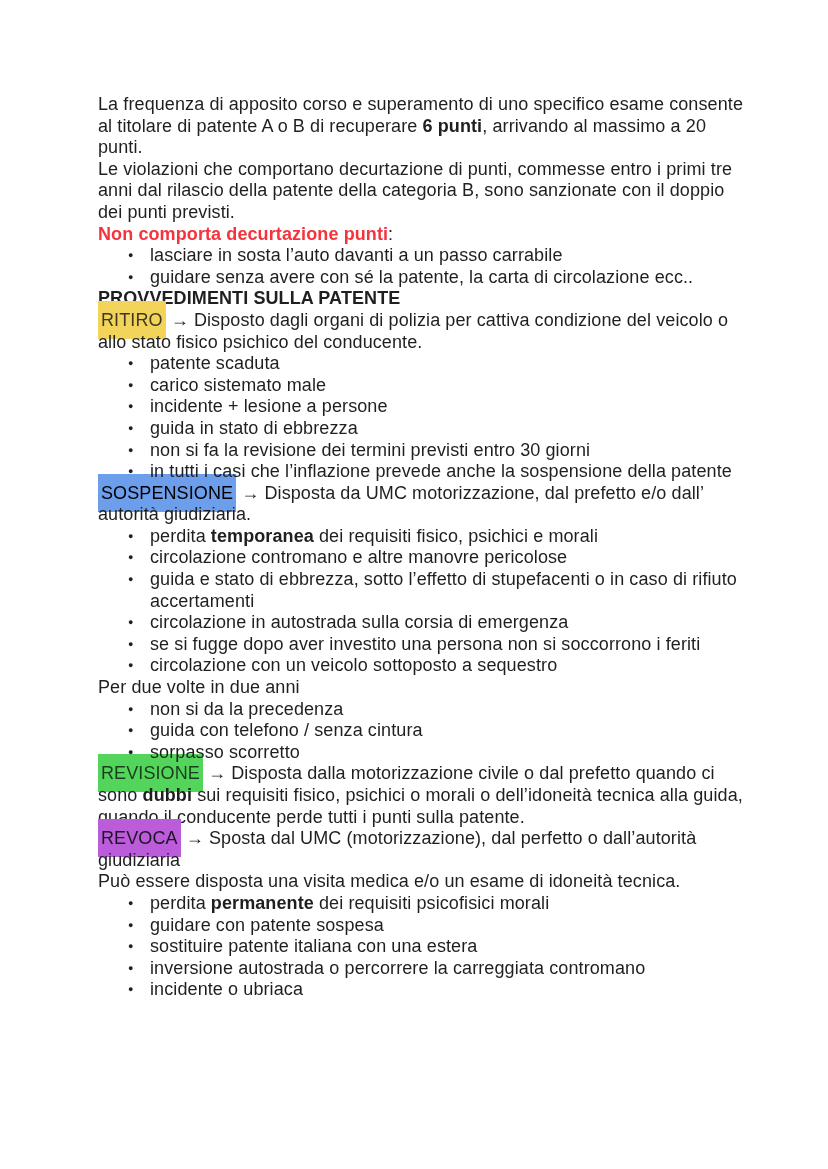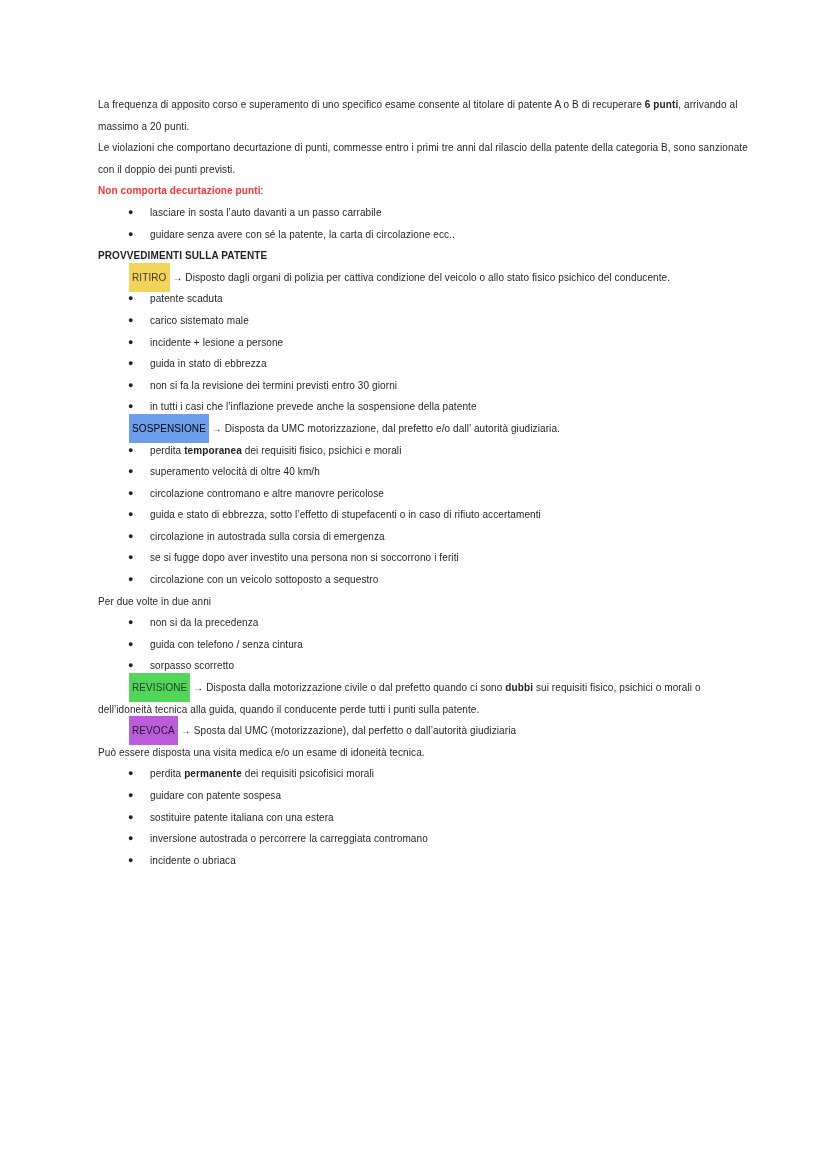--- a/index.html
+++ b/index.html
@@ -19,21 +19,21 @@
     background:var(--page-bg);
     overflow:hidden;
     font-family:"Liberation Sans","DejaVu Sans",sans-serif;
     color:var(--text);
   }
   .content{
     position:absolute;
     left:98px;
     top:94px;
     width:652px;
-    font-size:10px;
+    font-size:18px;
     line-height:21.6px;
     letter-spacing:0.1px;
   }
   .content p{margin:0;}
   .content ul{margin:0;padding:0;list-style:none;}
   .content li{
     position:relative;
     padding-left:52px;
   }
   .content li::before{
@@ -41,21 +41,21 @@
     position:absolute;
     left:30px;
     top:0;
     font-size:9px;
     line-height:21.6px;
     color:var(--text);
   }
   .heading{font-weight:700;}
   .bold{font-weight:700;}
   .red-bold{color:var(--red);font-weight:700;}
-  .hl{padding:9px 3px;font-weight:500;margin-left:31px;}
+  .hl{padding:9px 3px;font-weight:500;}
   .hl-yellow{background:var(--hl-yellow);color:#3e3822;}
   .hl-blue{background:var(--hl-blue);color:#000000;}
   .hl-green{background:var(--hl-green);color:#173f1d;}
   .hl-purple{background:var(--hl-purple);color:#1f1426;}
 </style>
 </head>
 <body>
 
 <div class="page">
   <div class="content">
@@ -72,21 +72,20 @@
         <li><span>patente scaduta</span></li>
         <li><span>carico sistemato male</span></li>
         <li><span>incidente +  lesione a persone</span></li>
         <li><span>guida in stato di ebbrezza</span></li>
         <li><span>non si fa la revisione dei termini previsti entro 30 giorni</span></li>
         <li><span>in tutti i casi che l’inflazione prevede anche la sospensione della patente</span></li>
       </ul>
       <p><span class="hl hl-blue">SOSPENSIONE</span><span> → Disposta da UMC motorizzazione, dal prefetto e/o dall’ autorità giudiziaria.</span></p>
       <ul>
         <li><span>perdita </span><span class="bold">temporanea</span><span> dei requisiti fisico, psichici e morali</span></li>
-        <li><span>superamento velocità di oltre 40 km/h</span></li>
         <li><span>circolazione contromano e altre manovre pericolose</span></li>
         <li><span>guida e stato di ebbrezza, sotto l’effetto di stupefacenti o in caso di rifiuto accertamenti</span></li>
         <li><span>circolazione in autostrada sulla corsia di emergenza</span></li>
         <li><span>se si fugge dopo aver investito una persona non si soccorrono i feriti</span></li>
         <li><span>circolazione con un veicolo sottoposto a sequestro</span></li>
       </ul>
       <p><span>Per due volte in due anni</span></p>
       <ul>
         <li><span>non si da la precedenza</span></li>
         <li><span>guida con telefono / senza cintura</span></li>

